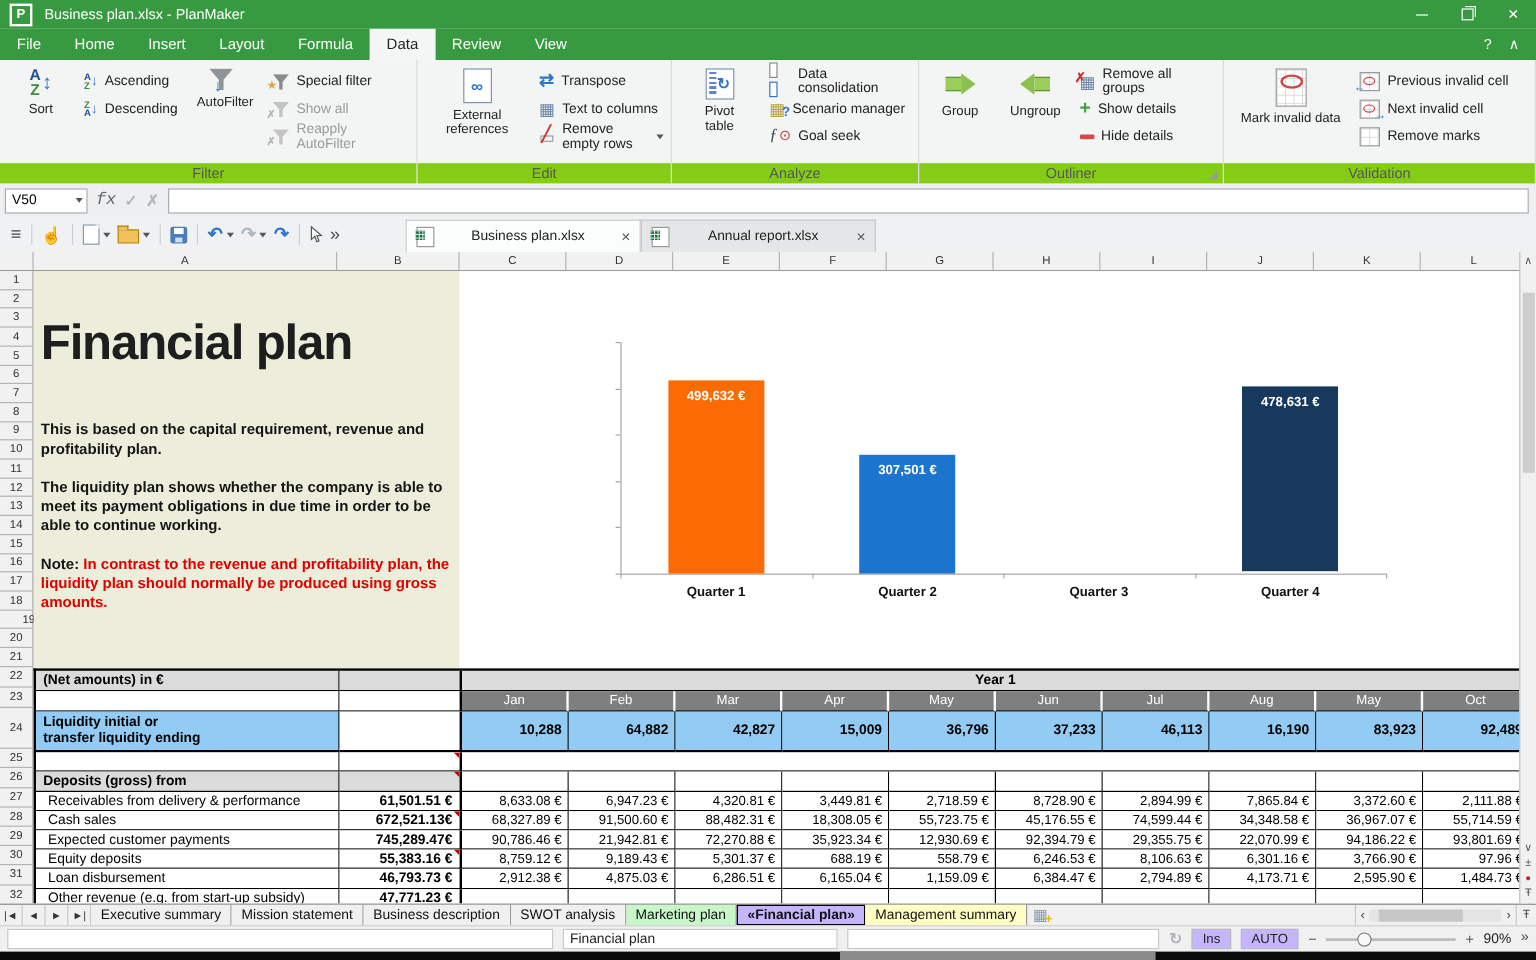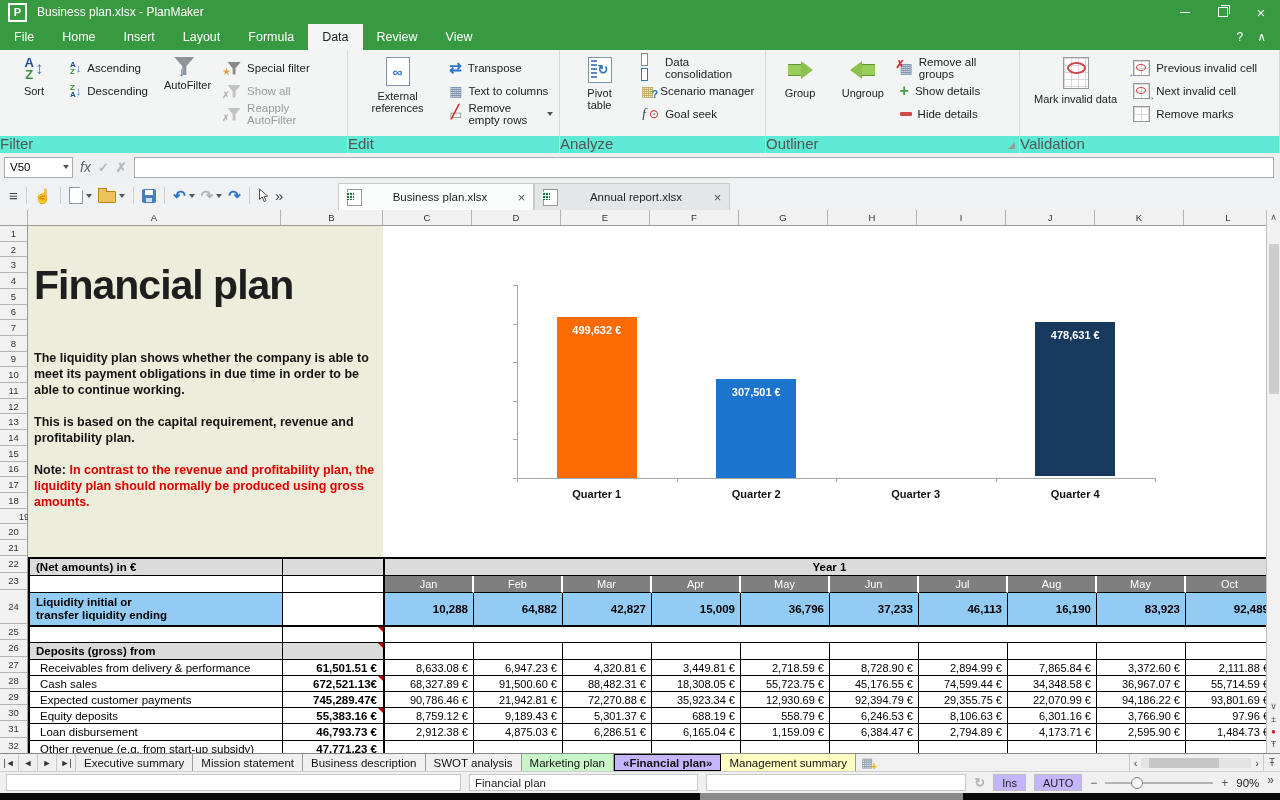--- a/index.html
+++ b/index.html
@@ -16,21 +16,21 @@
   .closex{font-size:15px;line-height:15px}
   
   #menubar{position:absolute;left:0;top:24px;width:1280px;height:26px;background:#379A40;display:flex;align-items:stretch}
   .mtab{display:flex;align-items:center;padding:0 14px;color:#fff;font-size:12.5px;cursor:default}
   .mtab.active{background:#F4F5F5;color:#222}
   #menu-right{margin-left:auto;display:flex;align-items:center;gap:14px;padding-right:14px;color:#fff;font-size:12px}
   
   #ribbon{position:absolute;left:0;top:50px;width:1280px;height:103px;background:#F3F4F4;border-bottom:1px solid #d6d8d9;display:flex}
   .rgroup{display:flex;flex-direction:column;border-right:1px solid #d9dadb;box-sizing:border-box}
   .rg-content{flex:1;display:flex;align-items:flex-start;padding:4px 6px 0 8px;gap:10px}
-  .rg-label{height:17px;text-align:left;font-size:15px;color:#555;background:#5eead4;position:relative;line-height:16px}
+  .rg-label{height:17px;text-align:center;font-size:12px;color:#555;background:#84cc16;position:relative;line-height:16px}
   .launcher{position:absolute;right:4px;bottom:4px;width:0;height:0;border-left:7px solid transparent;border-bottom:7px solid #9a9a9a}
   .bigbtn{display:flex;flex-direction:column;align-items:center;min-width:52px;font-size:11px;color:#222;
     text-align:center;padding-top:3px;gap:4px;line-height:12px;background:none;border:none;font-family:inherit}
   .smallcol{display:flex;flex-direction:column;gap:3px;padding-top:4px}
   .smallbtn{display:flex;align-items:center;gap:6px;font-size:11.5px;color:#222;height:20px;background:none;border:none;font-family:inherit;padding:0;text-align:left}
   .smallbtn.disabled{color:#9b9b9b}
   .icn{display:inline-flex;align-items:center;justify-content:center}
   
   .azcol{display:flex;flex-direction:column;font-weight:bold;line-height:7px;font-size:8px}
   .azcol.big{font-size:13px;line-height:12px}
@@ -81,21 +81,21 @@
   .oval{position:absolute;left:3px;top:4px;width:15px;height:8px;border:2px solid #D04545;border-radius:50%}
   .oval.sm{left:2px;top:3px;width:8px;height:5px;border-width:1.5px}
   .pnarr{position:absolute;bottom:-4px;color:#2E74C8;font-weight:bold;font-size:10px}
   .pnarr.l{left:-6px}.pnarr.r{right:-6px}
   .caret{width:0;height:0;border:3px solid transparent;border-top:4px solid #555;display:inline-block;margin-left:3px;margin-top:3px}
   
   #formulabar{position:absolute;left:0;top:153px;width:1280px;height:28px;background:#EDEFF0;display:flex;align-items:center;gap:7px;padding-left:4px;box-sizing:border-box}
   #namebox{width:62px;height:19px;background:#fff;border:1px solid #A9ACB0;display:flex;align-items:center;font-size:11.5px;padding-left:5px}
   #namebox .caret{margin-left:auto;margin-right:3px}
   .fbtn{color:#B8B8B8;font-size:13px;font-weight:bold}
-  #fxlbl{font-family:Liberation Sans, sans-serif;font-style:italic;font-size:14px;color:#666}
+  #fxlbl{font-family:Liberation Mono, monospace;font-style:italic;font-size:14px;color:#666}
   #formula-input{flex:1;height:19px;background:#fff;border:1px solid #A9ACB0;margin-right:6px;font-size:11.5px;padding:0 4px}
   
   #toolbar{position:absolute;left:0;top:181px;width:1280px;height:29px;background:#EFF1F2;display:flex;align-items:center;padding-left:6px;box-sizing:border-box}
   .tbtn{display:flex;align-items:center;background:none;border:none;padding:2px 3px;font-family:inherit}
   .tsep{width:1px;height:17px;background:#CDD0D2;margin:0 5px}
   .docsh{width:12px;height:15px;background:#fff;border:1px solid #8A9AA8;display:inline-block;position:relative}
   .docsh::after{content:'';position:absolute;right:-1px;top:-1px;border-left:4px solid transparent;border-top:4px solid #EFF1F2}
   .folder{width:16px;height:10px;background:#F0C05A;border:1px solid #B8860B;border-radius:1px;display:inline-block;position:relative;margin-top:3px}
   .folder::before{content:'';position:absolute;top:-4px;left:-1px;width:7px;height:3px;background:#F0C05A;border:1px solid #B8860B;border-bottom:none}
   .save{width:14px;height:14px;background:#4A7EBB;border-radius:2px;display:inline-block;position:relative}
@@ -588,22 +588,22 @@
       <div class="rh" style="height: 16px;">28</div>
       <div class="rh" style="height: 16px;">29</div>
       <div class="rh" style="height: 16px;">30</div>
       <div class="rh" style="height: 17px;">31</div>
       <div class="rh" style="height: 16px;">32</div>
     </div>
 
   <div id="infobox">
     <div id="info-title">Financial plan</div>
     <div id="info-paras">
+      <p>This is based on the capital requirement, revenue and profitability plan.</p>
       <p>The liquidity plan shows whether the company is able to meet its payment obligations in due time in order to be able to continue working.</p>
-      <p>This is based on the capital requirement, revenue and profitability plan.</p>
       <p><span>Note: </span><span class="rednote">In contrast to the revenue and profitability plan, the liquidity plan should normally be produced using gross amounts.</span></p>
     </div>
   </div>
 
   <div id="chart">
   <div class="axis" style="left: 134px; top: 59px; width: 1px; height: 193px;"></div>
       <div class="axis" style="left: 134px; top: 252px; width: 638px; height: 1px;"></div>
       <div class="tick" style="left: 130px; top: 59px; width: 4px; height: 1px;"></div>
       <div class="tick" style="left: 130px; top: 97.6px; width: 4px; height: 1px;"></div>
       <div class="tick" style="left: 130px; top: 136.2px; width: 4px; height: 1px;"></div>

